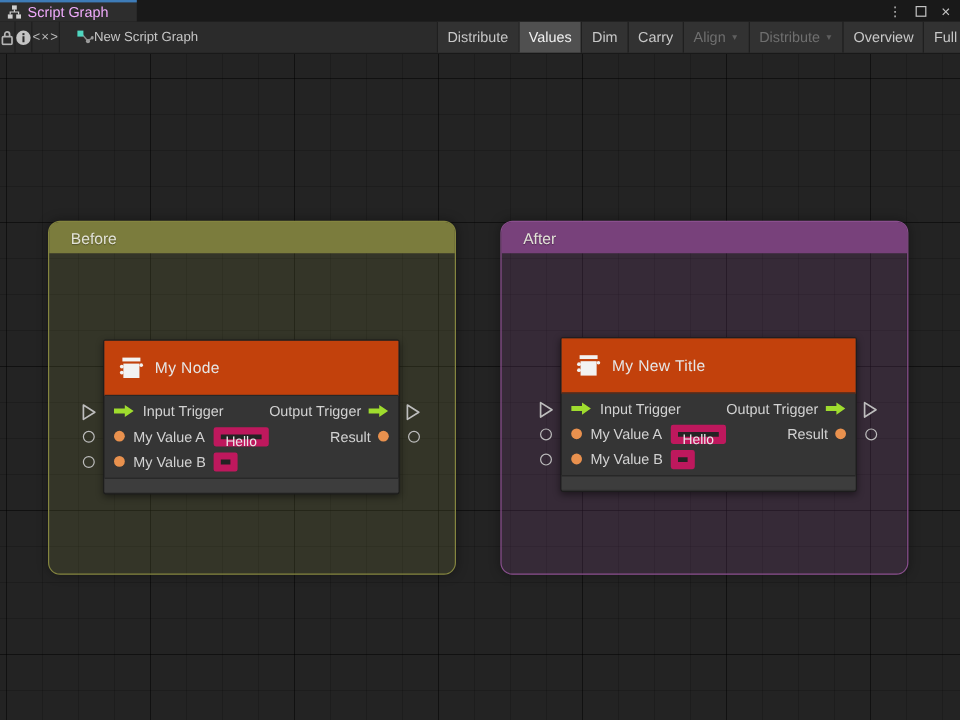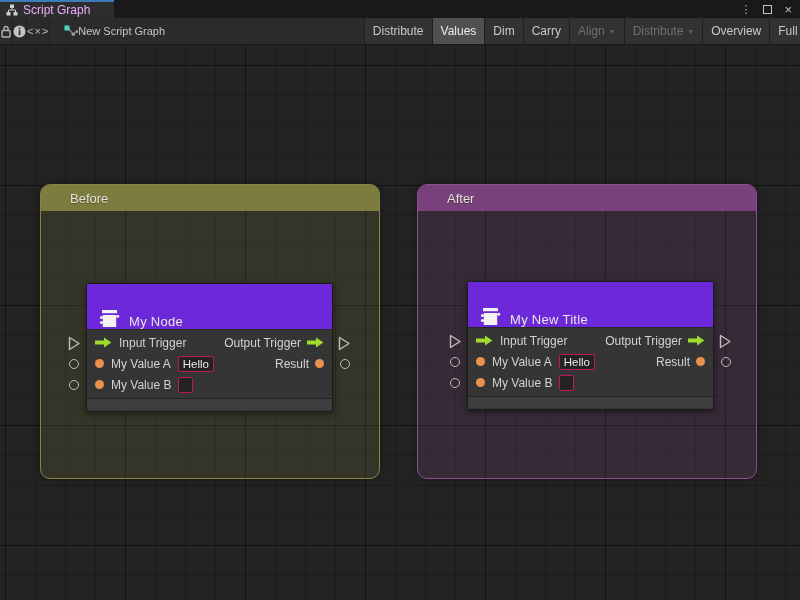--- a/index.html
+++ b/index.html
@@ -54,40 +54,40 @@
       linear-gradient(to right, rgba(0,0,0,0.16) 1px, transparent 1px),
       linear-gradient(to bottom, rgba(0,0,0,0.16) 1px, transparent 1px);
     background-size:120px 120px,120px 120px,30px 30px,30px 30px;
     background-position:5px 20px; }
 
   
   .group { position:absolute; width:340px; height:295px; border-radius:10px;
     border:1.5px solid var(--brd); background:var(--bodyc);
     box-shadow:0 0 9px rgba(0,0,0,0.35); }
   .group-header { height:26px; background:var(--hdr); border-radius:8px 8px 0 0;
-    display:flex; align-items:center; padding-left:29px; }
+    display:flex; align-items:center; padding-left:18px; }
   .group-label { font-size:13px; color:#e3e3d8; text-shadow:0 1px 1px rgba(0,0,0,0.35); }
 
   
   .node { position:absolute; width:247px; height:129px; background:#353535;
     border:1px solid #1c1c1c; box-shadow:0 2px 6px rgba(0,0,0,0.45); border-radius:2px; }
-  .node-header { height:46px; background:#6d28d9; border-bottom:1px solid #272727;
-    display:flex; align-items:flex-end; }
+  .node-header { height:46px; background:#c2410c; border-bottom:1px solid #272727;
+    display:flex; align-items:center; }
   .node-header svg { margin:0 9px 0 11px; }
   .node-title { font-size:13px; color:#e6e6e6; letter-spacing:0.3px; }
   .rows { padding:2px 0 3px 0; }
   .row { height:21px; display:flex; align-items:center; padding:0 8px; }
   .lbl { font-size:12px; color:#d2d2d2; margin:0 0 0 7px; white-space:nowrap; }
   .lbl.r { margin:0 6px 0 0; }
   .spacer { flex:1; }
   .dot { width:9px; height:9px; border-radius:50%; background:var(--value,#e9914e);
     flex:none; }
   .flowarrow { flex:none; display:block; }
   .inp { margin-left:7px; height:16px; min-width:15px; background:#232323;
-    border:1px solid #be185d; border-radius:2px; padding:0 4px; font-size:11.5px;
+    border:6px solid #be185d; border-radius:2px; padding:0 4px; font-size:11.5px;
     color:#e8e8e8; line-height:14px; display:inline-block; }
   .node-footer { border-top:1px solid #242424; height:12px; background:#3d3d3d; }
 
   
   .oport { position:absolute; }
   .ocircle { width:10px; height:10px; border:1.4px solid #bdbdbd; border-radius:50%; }
 
   .icon-svg { display:block; }
 </style>
 </head>

